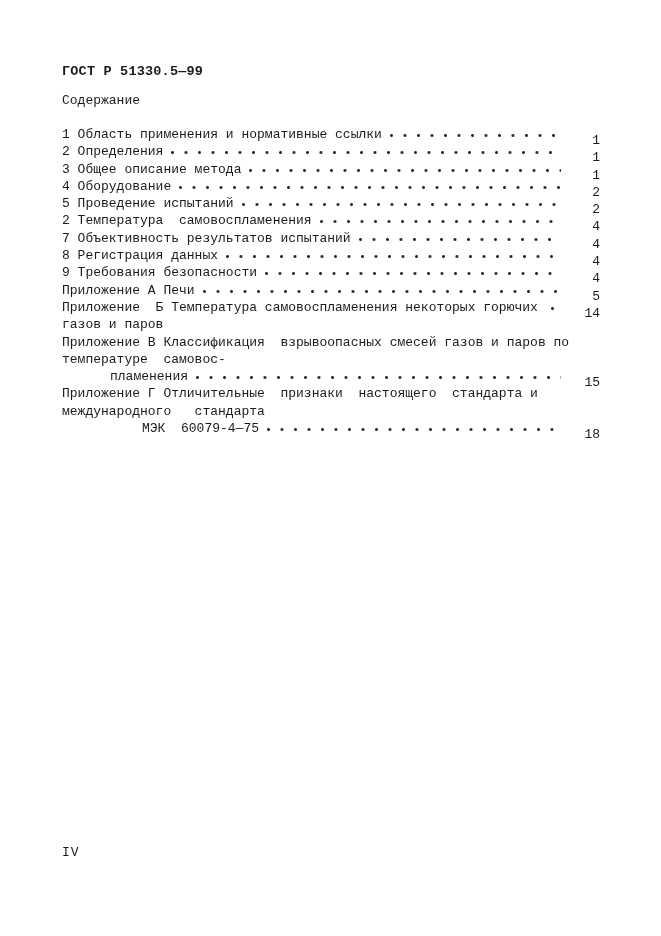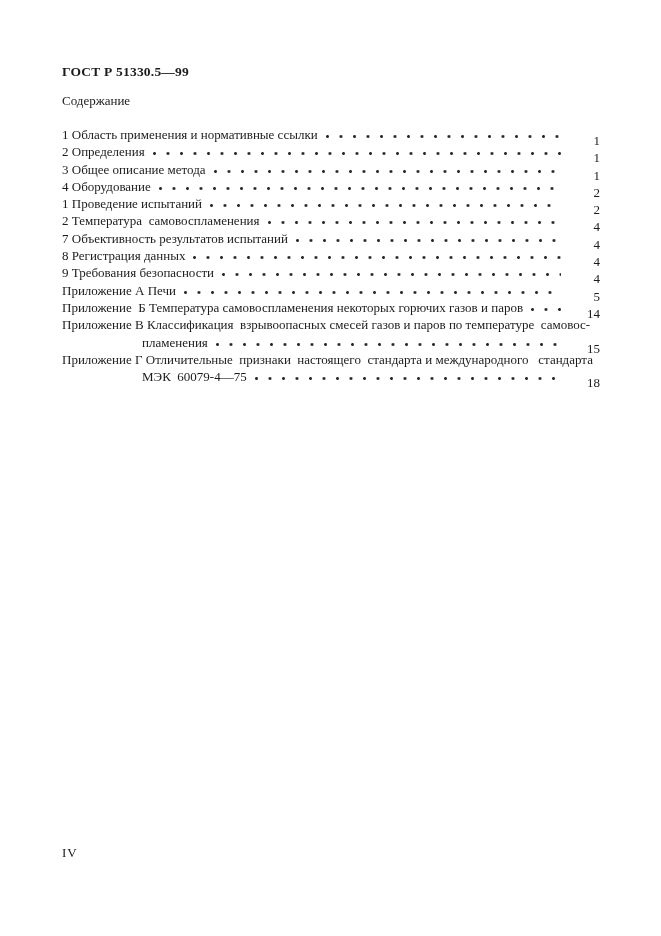--- a/index.html
+++ b/index.html
@@ -6,21 +6,21 @@
     margin: 0;
     padding: 0;
     background: #ffffff;
   }
   .page {
     position: relative;
     width: 661px;
     height: 936px;
     background: #ffffff;
     overflow: hidden;
-    font-family: Liberation Serif, serif;
+    font-family: Liberation Mono, monospace;
     color: #1b1b1b;
   }
   .doc-header {
     position: absolute;
     left: 62px;
     top: 64px;
     font-size: 13.5px;
     font-weight: bold;
     letter-spacing: 0.2px;
     white-space: pre;
@@ -60,21 +60,21 @@
     min-width: 0;
     overflow: hidden;
   }
   .page-num {
     flex: 0 0 auto;
     min-width: 22px;
     text-align: right;
     transform: translateY(6px);
   }
   .toc-line.cont .entry-text {
-    margin-left: 80px;
+    margin-left: 48px;
   }
   .toc-entry:last-child .toc-line.cont .entry-text {
     margin-left: 80px;
   }
   .doc-footer {
     position: absolute;
     left: 62px;
     top: 845px;
     font-size: 13px;
     letter-spacing: 1px;
@@ -110,21 +110,21 @@
       </div>
       <div class="toc-entry">
         <div class="toc-line">
           <span class="entry-text">4 Оборудование</span>
           <span class="leader"></span>
           <span class="page-num">2</span>
         </div>
       </div>
       <div class="toc-entry">
         <div class="toc-line">
-          <span class="entry-text">1 Проведение испытаний</span>
+          <span class="entry-text">5 Проведение испытаний</span>
           <span class="leader"></span>
           <span class="page-num">2</span>
         </div>
       </div>
       <div class="toc-entry">
         <div class="toc-line">
           <span class="entry-text">2 Температура  самовоспламенения</span>
           <span class="leader"></span>
           <span class="page-num">4</span>
         </div>

